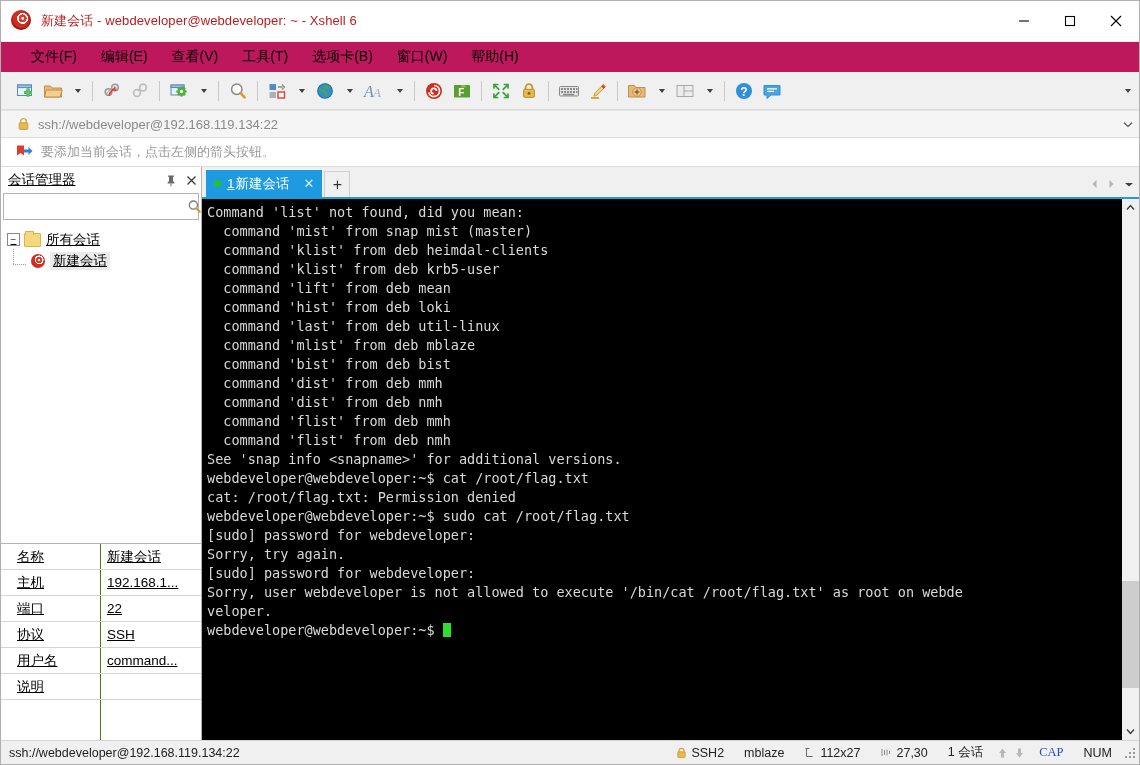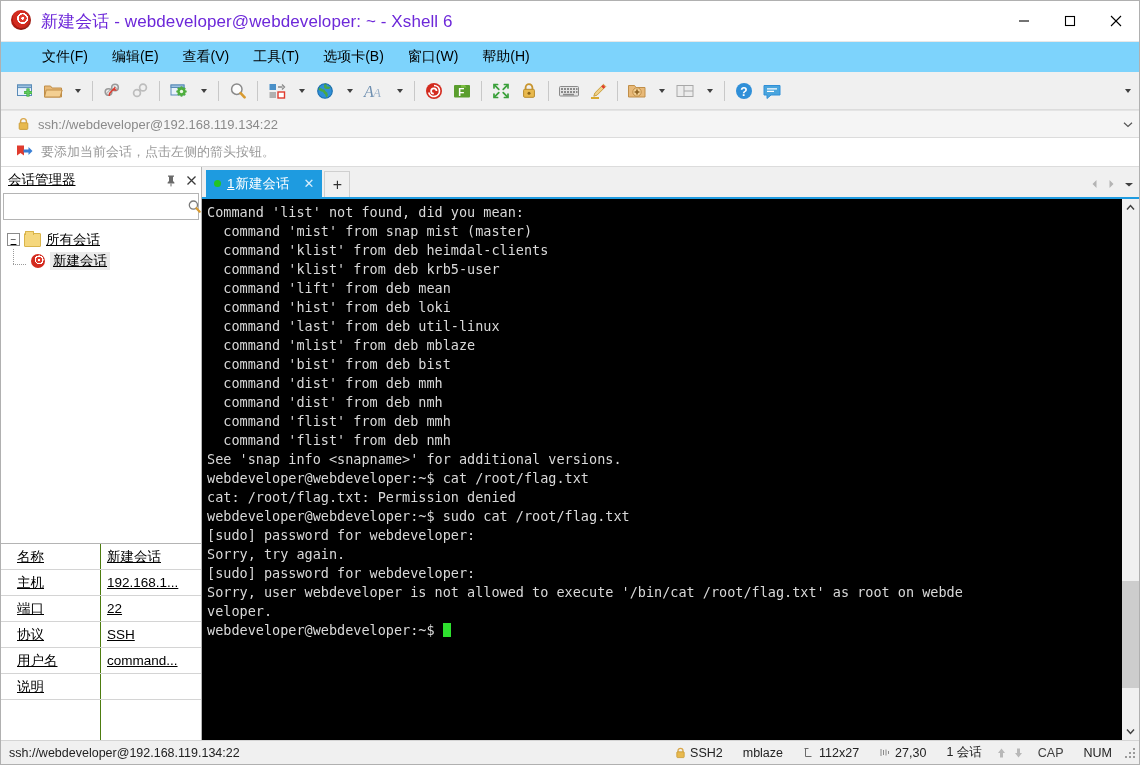--- a/index.html
+++ b/index.html
@@ -12,28 +12,28 @@
   .app{width:1140px;height:765px;display:flex;flex-direction:column;background:#fff;
        border:1px solid #b0b0b0;box-sizing:border-box;}
 
   
   .titlebar{height:40px;min-height:40px;display:flex;align-items:center;background:#fff;
             border-bottom:1px solid #e8e8e8;}
   .tb-icon{width:22px;height:22px;margin-left:10px;margin-right:8px;position:relative;flex:none;}
   .spiral{width:20px;height:20px;border-radius:50%;
           background:radial-gradient(circle at 58% 42%, #ffffff 0 8%, #e03b2e 9% 24%, #ffffff 25% 33%, #d32b1f 34% 60%, #b71c12 61% 100%);
           box-shadow:inset -1px -1px 2px rgba(0,0,0,.3);}
-  .tb-title{font-size:17px;color:#6d28d9;white-space:nowrap;letter-spacing:.1px;}
+  .tb-title{font-size:13px;color:#b91c1c;white-space:nowrap;letter-spacing:.1px;}
   .tb-spacer{flex:1;}
   .wbtn{width:46px;height:40px;display:flex;align-items:center;justify-content:center;flex:none;}
   .wbtn svg{display:block;}
 
   
-  .menubar{height:30px;min-height:30px;display:flex;align-items:center;background:#7dd3fc;
-           padding-left:32px;border-bottom:1px solid #f0f0f0;}
+  .menubar{height:30px;min-height:30px;display:flex;align-items:center;background:#be185d;
+           padding-left:21px;border-bottom:1px solid #f0f0f0;}
   .menu-item{font-size:14px;padding:3px 9px;margin-right:6px;color:#000;white-space:nowrap;}
 
   
   .toolbar{height:36px;min-height:36px;display:flex;align-items:center;background:#f0f0f0;
            padding-left:10px;border-bottom:1px solid #dcdcdc;position:relative;}
   .tbtn{height:28px;display:flex;align-items:center;justify-content:center;padding:0 3px;margin:0 1px;}
   .tsep{width:1px;height:20px;background:#c8c8c8;margin:0 5px;flex:none;}
   .caret{width:0;height:0;border-left:3.5px solid transparent;border-right:3.5px solid transparent;
          border-top:4px solid #404040;margin-left:4px;margin-right:2px;}
   .tb-more{position:absolute;right:4px;top:0;height:36px;display:flex;align-items:center;padding:0 4px;}
@@ -113,21 +113,21 @@
   .sc-btn{height:17px;display:flex;align-items:center;justify-content:center;background:#f0f0f0;}
   .sc-track{flex:1;background:#f0f0f0;position:relative;}
   .sc-thumb{position:absolute;left:0;right:0;background:#cdcdcd;}
 
   
   .statusbar{height:23px;min-height:23px;display:flex;align-items:center;background:#f0f0f0;
              border-top:1px solid #d4d4d4;font-size:12.5px;color:#222;}
   .sb-url{padding-left:8px;white-space:nowrap;}
   .sb-spacer{flex:1;}
   .sb-cell{display:flex;align-items:center;padding:0 10px;white-space:nowrap;}
-  .sb-dim{color:#404040;}
+  .sb-dim{color:#1d4ed8;font-family:Liberation Serif, serif;}
   .grip{width:12px;height:12px;margin-right:3px;margin-left:2px;
     background:
       radial-gradient(circle 1px at 2px 10px,#9a9a9a 99%,transparent),
       radial-gradient(circle 1px at 6px 10px,#9a9a9a 99%,transparent),
       radial-gradient(circle 1px at 10px 10px,#9a9a9a 99%,transparent),
       radial-gradient(circle 1px at 6px 6px,#9a9a9a 99%,transparent),
       radial-gradient(circle 1px at 10px 6px,#9a9a9a 99%,transparent),
       radial-gradient(circle 1px at 10px 2px,#9a9a9a 99%,transparent);}
 </style>
 </head>

